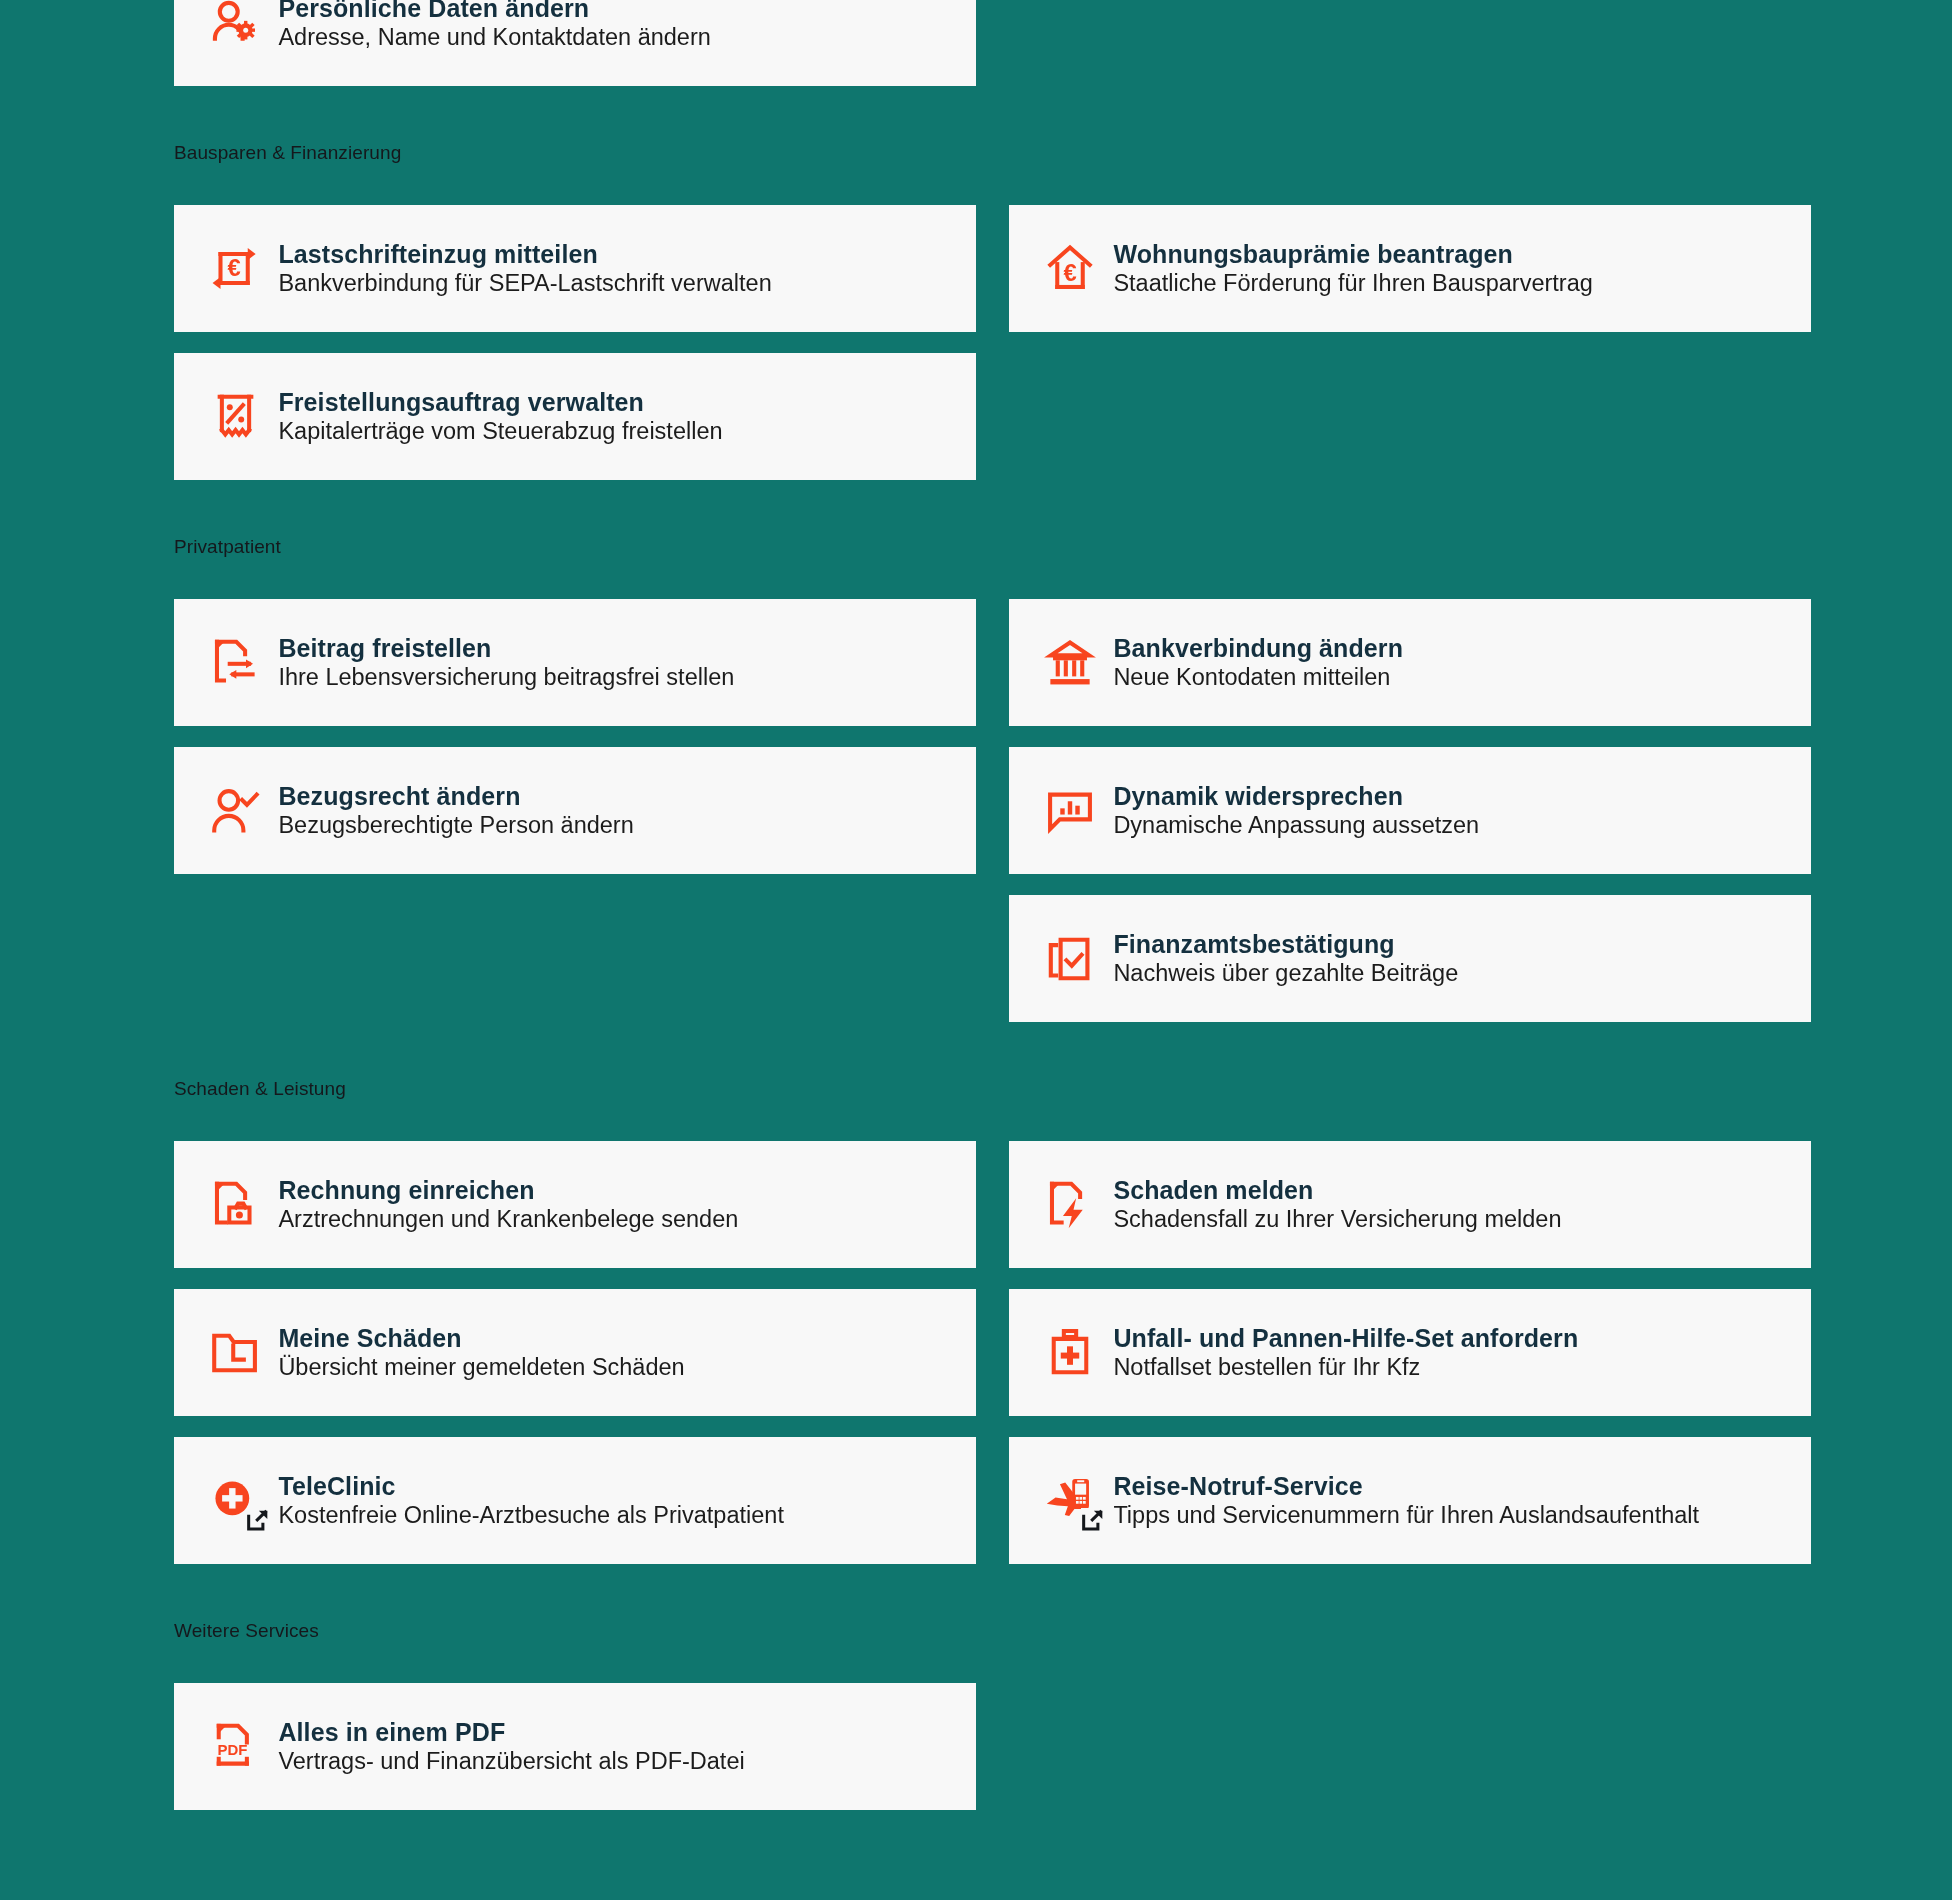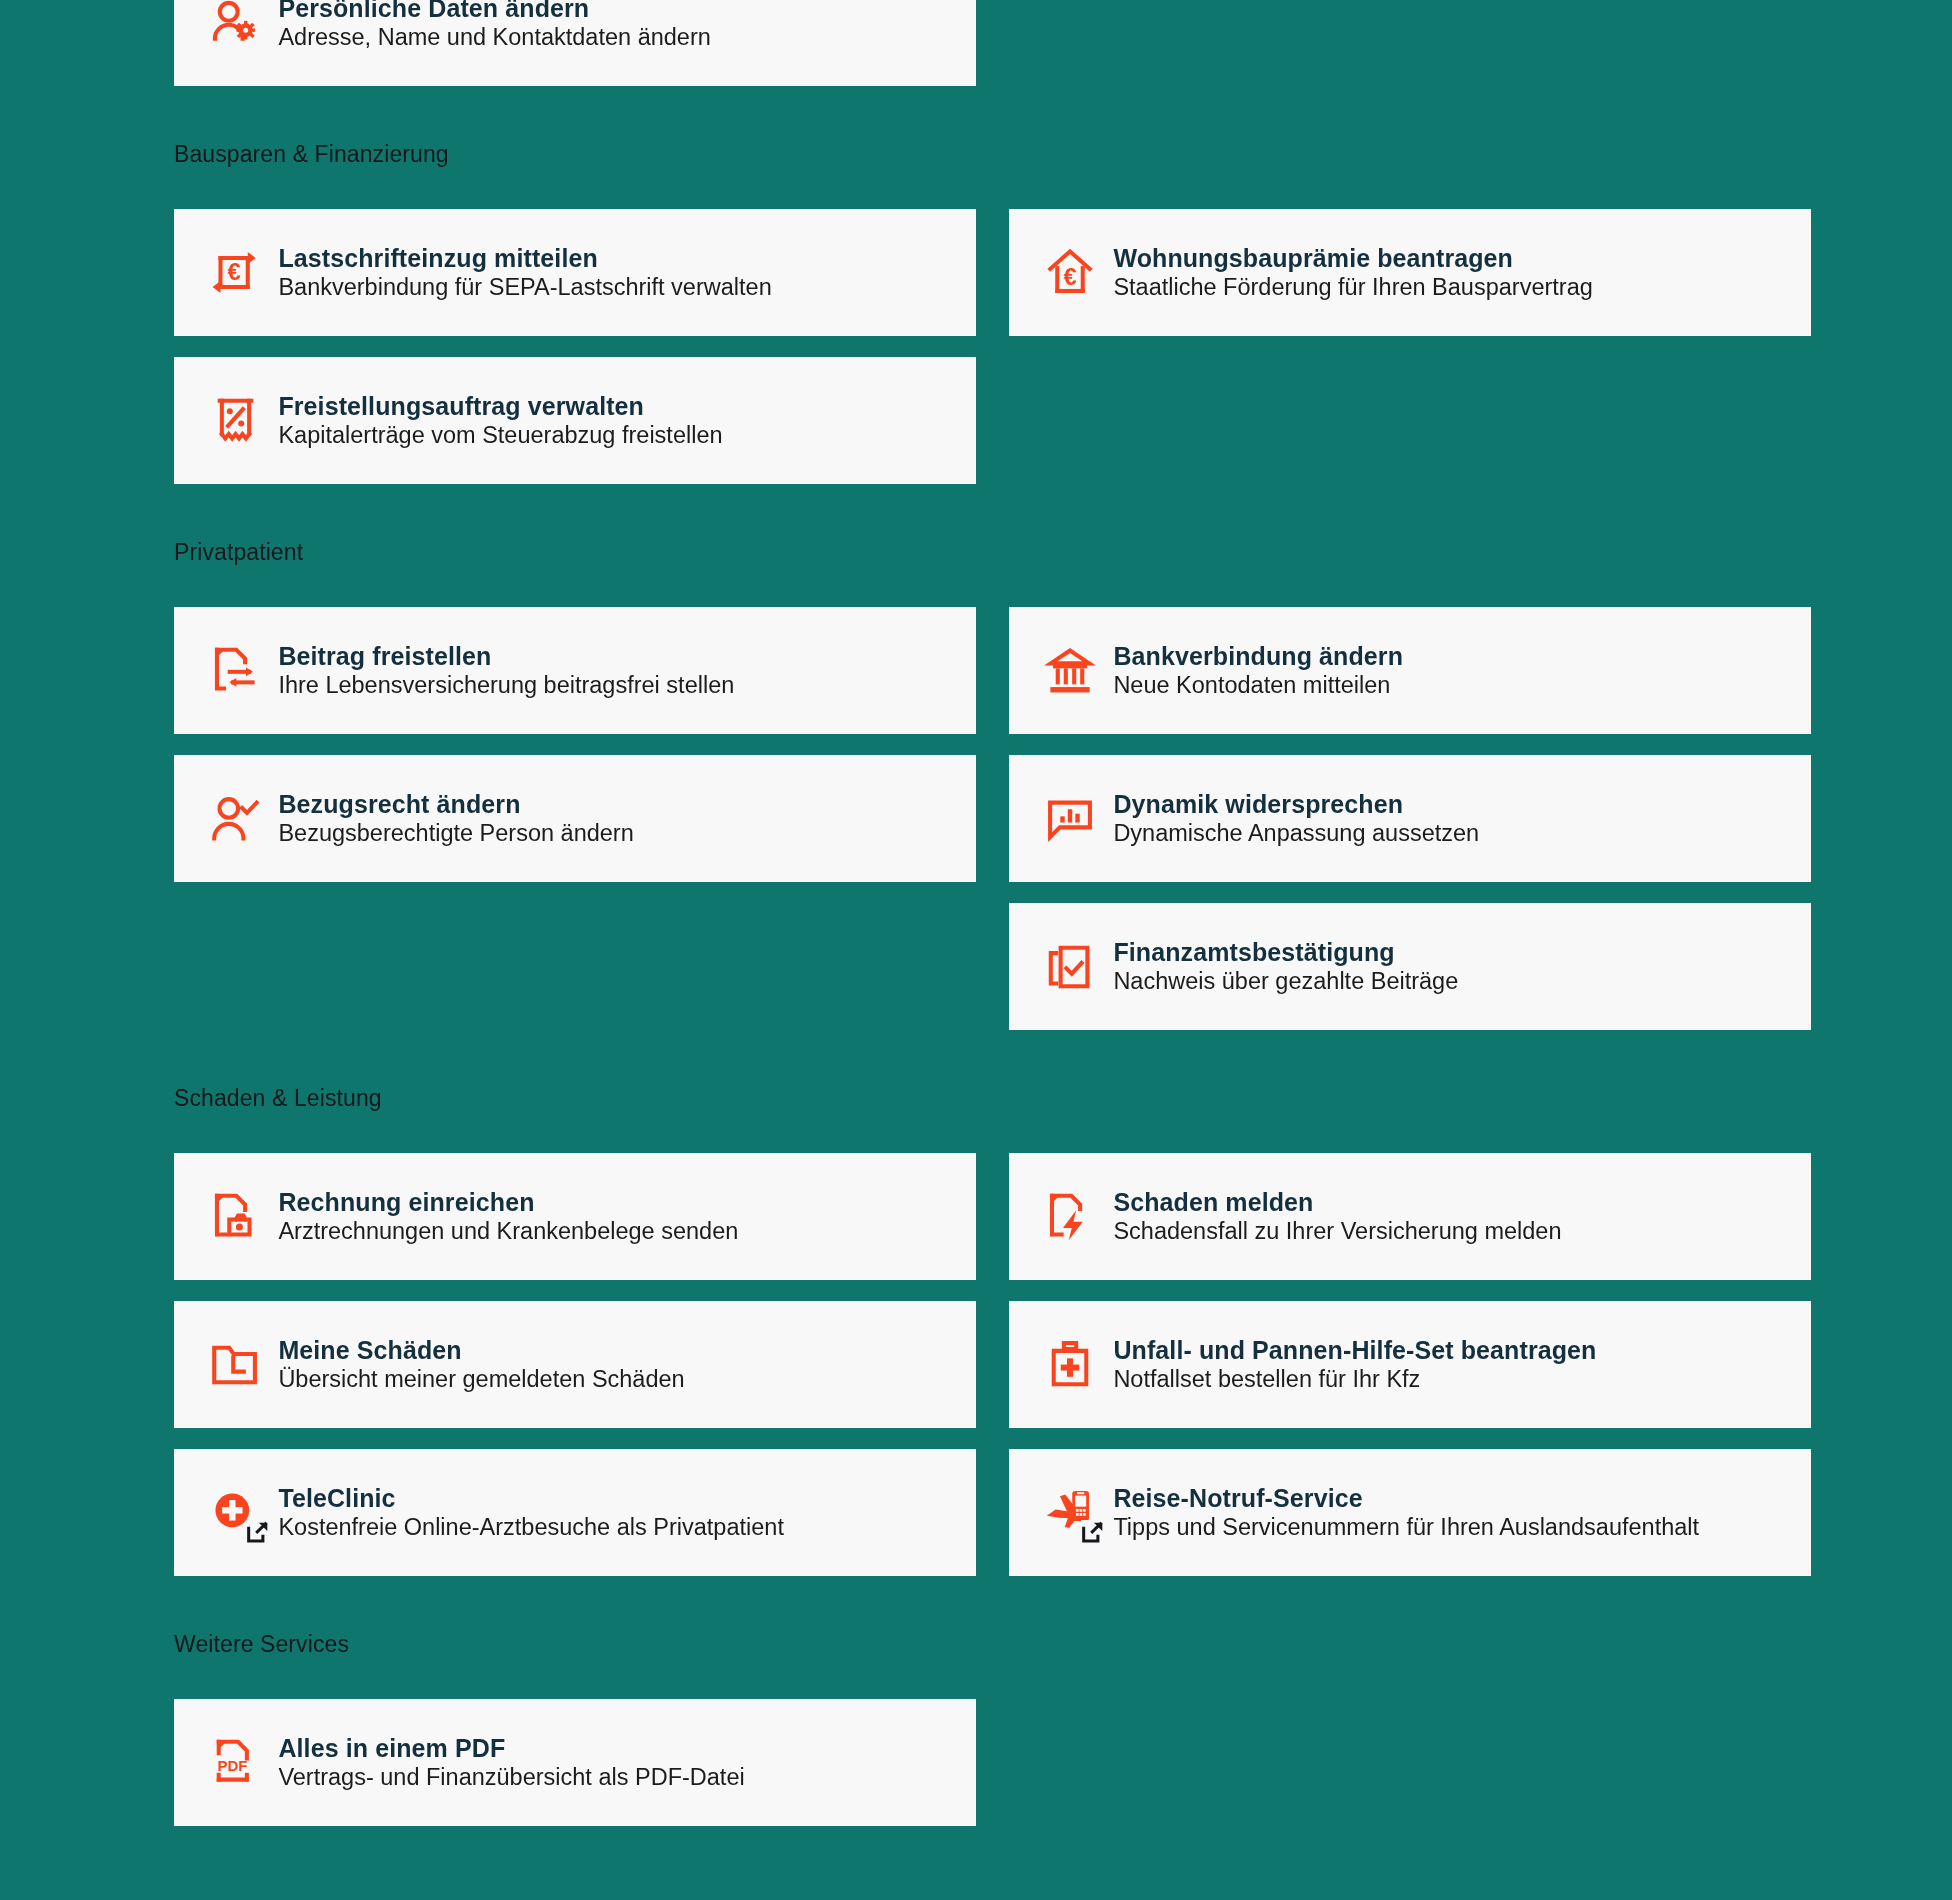--- a/index.html
+++ b/index.html
@@ -28,21 +28,21 @@
     gap: 33px;
   }
   .col {
     width: 802px;
     flex: 0 0 802px;
     display: flex;
     flex-direction: column;
   }
   
   .section-head {
-    font-size: 23px;
+    font-size: 19px;
     line-height: 1;
     color: #15181c;
     font-weight: 400;
     letter-spacing: 0.1px;
   }
   .sec-gap-top   { height: 57px; }
   .sec-gap-below { height: 43px; }
 
   
   .card {
@@ -352,21 +352,21 @@
       <svg width="44" height="51" viewBox="0 0 50 58">
         <path d="M18 4.5h14v7h-14z" stroke="#f8451f" fill="none" stroke-width="4.6" stroke-linecap="square" stroke-linejoin="miter"></path>
         <path d="M6.5 13.5h37v38h-37z" stroke="#f8451f" fill="none" stroke-width="4.6" stroke-linecap="square" stroke-linejoin="miter"></path>
         <g fill="#f8451f">
           <rect x="21.6" y="22" width="6.8" height="21"></rect>
           <rect x="14.5" y="29.1" width="21" height="6.8"></rect>
         </g>
       </svg>
     </span>
     <span class="card-txt">
-      <span class="card-title">Unfall- und Pannen-Hilfe-Set beantragen</span>
+      <span class="card-title">Unfall- und Pannen-Hilfe-Set anfordern</span>
       <span class="card-sub" style="display:block">Notfallset bestellen für Ihr Kfz</span>
     </span>
   </a>
           <a class="card">
     <span class="card-ico">
       <svg width="51" height="48" viewBox="0 0 58 54">
         <g fill="#f8451f">
           <path d="M2 30 12 23l13 2-8-17 6-2 14 18 13 3-1.5 7-12-2-9 12-5-1 3.5-10-12-1z"></path>
           <rect x="31" y="2" width="19" height="34" rx="3.2"></rect>
         </g>

